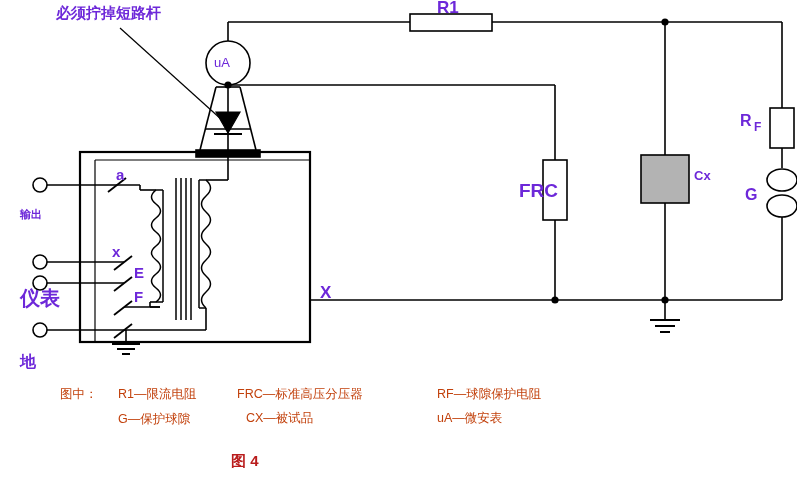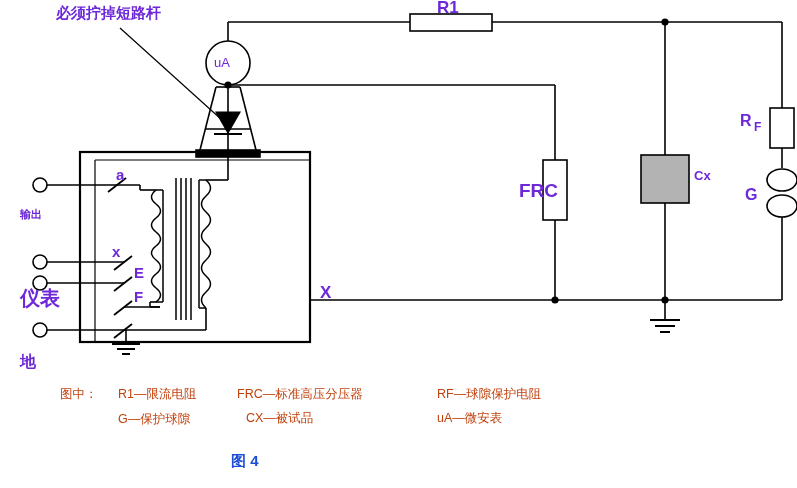--- a/index.html
+++ b/index.html
@@ -34,21 +34,21 @@
     font-family: "Liberation Sans", sans-serif;
     font-size: 12.5px;
     color: #c2410c;
     white-space: pre;
   }
   .caption {
     position: absolute;
     font-family: "Liberation Sans", sans-serif;
     font-size: 15px;
     font-weight: bold;
-    color: #1d4ed8;
+    color: #b91c1c;
     white-space: nowrap;
   }
 </style>
 </head>
 <body>
 
 <div id="root">
 
   <svg class="schematic" viewBox="0 0 797 488">
     <g fill="none" stroke="#000000" stroke-width="1.6">

